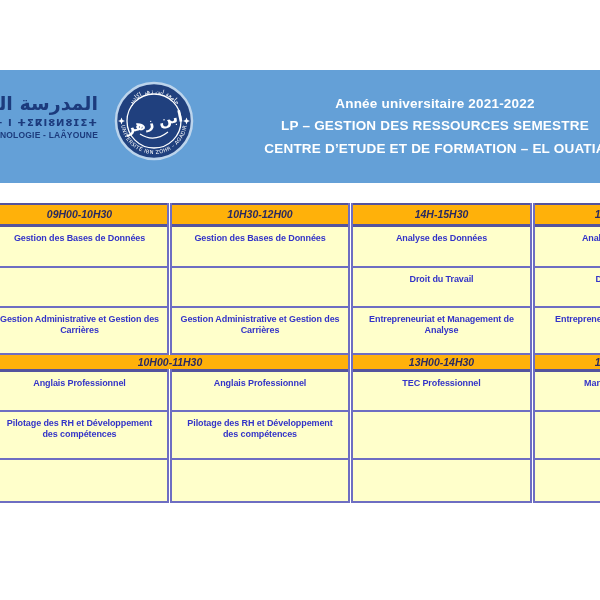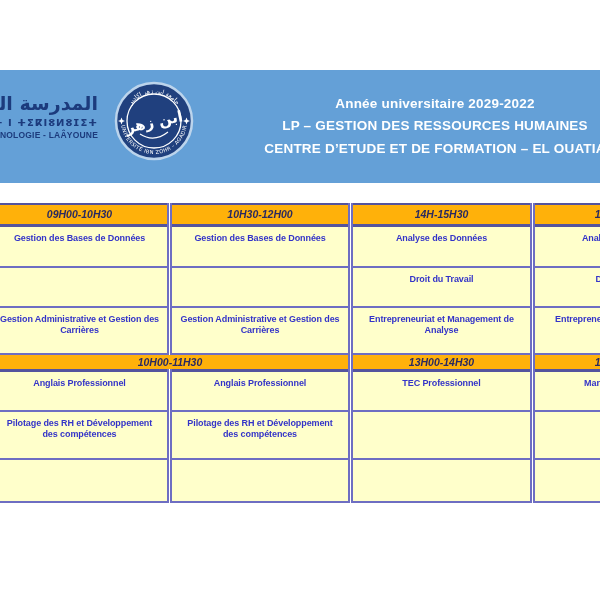--- a/index.html
+++ b/index.html
@@ -72,22 +72,22 @@
       <text font-size="5.2" fill="#FFFFFF" letter-spacing="0.4" font-family="DejaVu Sans">
         <textPath href="#arcBot" startOffset="50%" text-anchor="middle">UNIVERSITÉ IBN ZOHR - AGADIR</textPath>
       </text>
       <polygon points="8.5,37.5 9.5,40 12,41 9.5,42 8.5,44.5 7.5,42 5,41 7.5,40" fill="#FFFFFF"></polygon>
       <polygon points="73.5,37.5 74.5,40 77,41 74.5,42 73.5,44.5 72.5,42 70,41 72.5,40" fill="#FFFFFF"></polygon>
       <text x="41" y="47" font-size="15" font-weight="bold" fill="#FFFFFF" text-anchor="middle" font-family="DejaVu Sans" transform="rotate(-12 41 41)">ابن زهر</text>
       <path d="M 27 54 q 14 9 28 -2" stroke="#FFFFFF" stroke-width="1.2" fill="none"></path>
     </svg>
 
     <div class="banner-titles">
-      <div>Année universitaire 2029-2022</div>
-      <div>LP – GESTION DES RESSOURCES HUMAINES</div>
+      <div>Année universitaire 2021-2022</div>
+      <div>LP – GESTION DES RESSOURCES SEMESTRE</div>
       <div>CENTRE D’ETUDE ET DE FORMATION – EL OUATIA</div>
     </div>
   </div>
 
   <table class="timetable">
     <colgroup>
       <col class="col1">
         <col class="col2">
         <col class="col3">
         <col class="col4">

